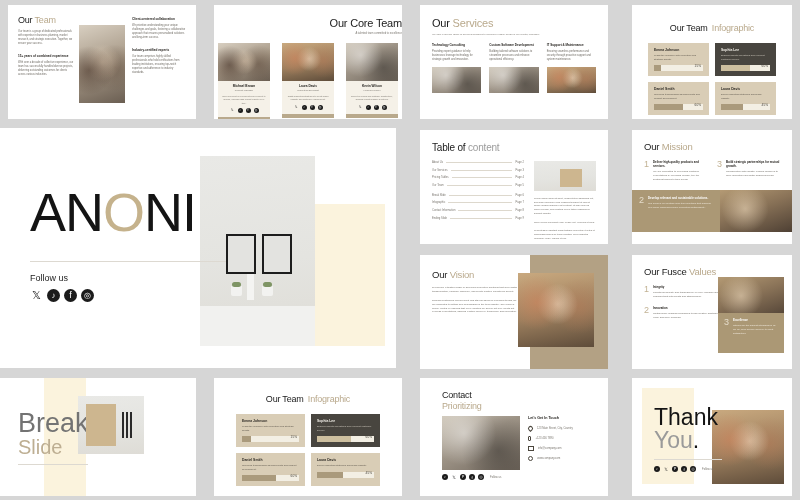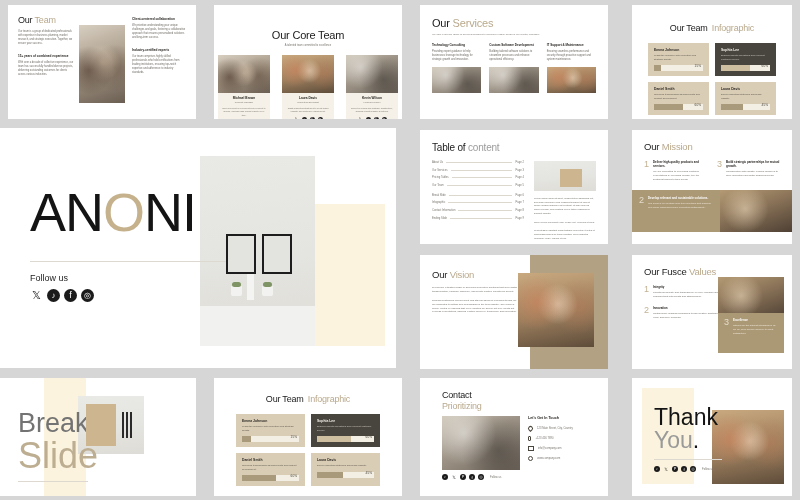--- a/index.html
+++ b/index.html
@@ -99,21 +99,21 @@
   .tanbox { background: #ab9875; color: #fff; }
 
   
   #s8 { left: 420px; top: 255px; width: 188px; height: 114px; }
   
   #s9 { left: 632px; top: 255px; width: 160px; height: 114px; }
 
   
   #s10 { left: 0px; top: 378px; width: 196px; height: 118px; }
   .break-b { font-size: 27px; color: #737373; font-weight: 400; line-height: 1.05; }
-  .break-s { font-size: 36px; color: #bdae92; font-weight: 400; line-height: 1.05; }
+  .break-s { font-size: 20px; color: #bdae92; font-weight: 400; line-height: 1.05; }
 
   
   #s11 { left: 214px; top: 378px; width: 188px; height: 118px; }
   
   #s12 { left: 420px; top: 378px; width: 188px; height: 118px; }
   
   #s13 { left: 632px; top: 378px; width: 160px; height: 118px; }
   .ty-1 { font-size: 23px; color: #141414; line-height: 1.0; }
   .ty-2 { font-size: 23px; color: #9a9a9a; line-height: 1.0; }
   .ty-dot { color: #141414; }
@@ -136,21 +136,21 @@
     <div class="ph office" style="position:absolute;left:71px;top:20px;width:46px;height:78px;"></div>
     <div style="position:absolute;left:124px;top:12px;width:54px;">
       <div style="font-size:3.1px;font-weight:bold;color:#24211d;">Client-centered collaboration</div>
       <div class="body-txt" style="font-size:2.6px;margin-top:3px;">We prioritize understanding your unique challenges and goals, fostering a collaborative approach that ensures personalized solutions and long-term success.</div>
       <div style="font-size:3.1px;font-weight:bold;color:#24211d;margin-top:8px;">Industry-certified experts</div>
       <div class="body-txt" style="font-size:2.6px;margin-top:3px;">Our team comprises highly skilled professionals who hold certifications from leading institutions, ensuring top-notch expertise and adherence to industry standards.</div>
     </div>
   </div>
 
   <div class="slide" id="s2">
-    <div style="text-align:center;margin-top:24px;">
+    <div style="text-align:right;margin-top:12px;">
       <div class="h-title" style="font-size:11px;">Our Core Team</div>
       <div class="tiny" style="font-size:2.6px;margin-top:3px;">A talented team committed to excellence</div>
     </div>
     <div style="display:flex;justify-content:center;gap:12px;margin-top:8px;">
       <div class="member">
         <div class="ph office pic"></div>
         <div class="mcard">
           <div style="font-size:3.2px;font-weight:bold;color:#1f1d19;">Michael Brown</div>
           <div class="tiny" style="font-size:2.4px;margin-top:1px;">Product Manager</div>
           <div class="tiny" style="font-size:2.2px;margin-top:3px;line-height:1.5;">Drives product development from concept to launch, ensuring high-impact results every time.</div>

